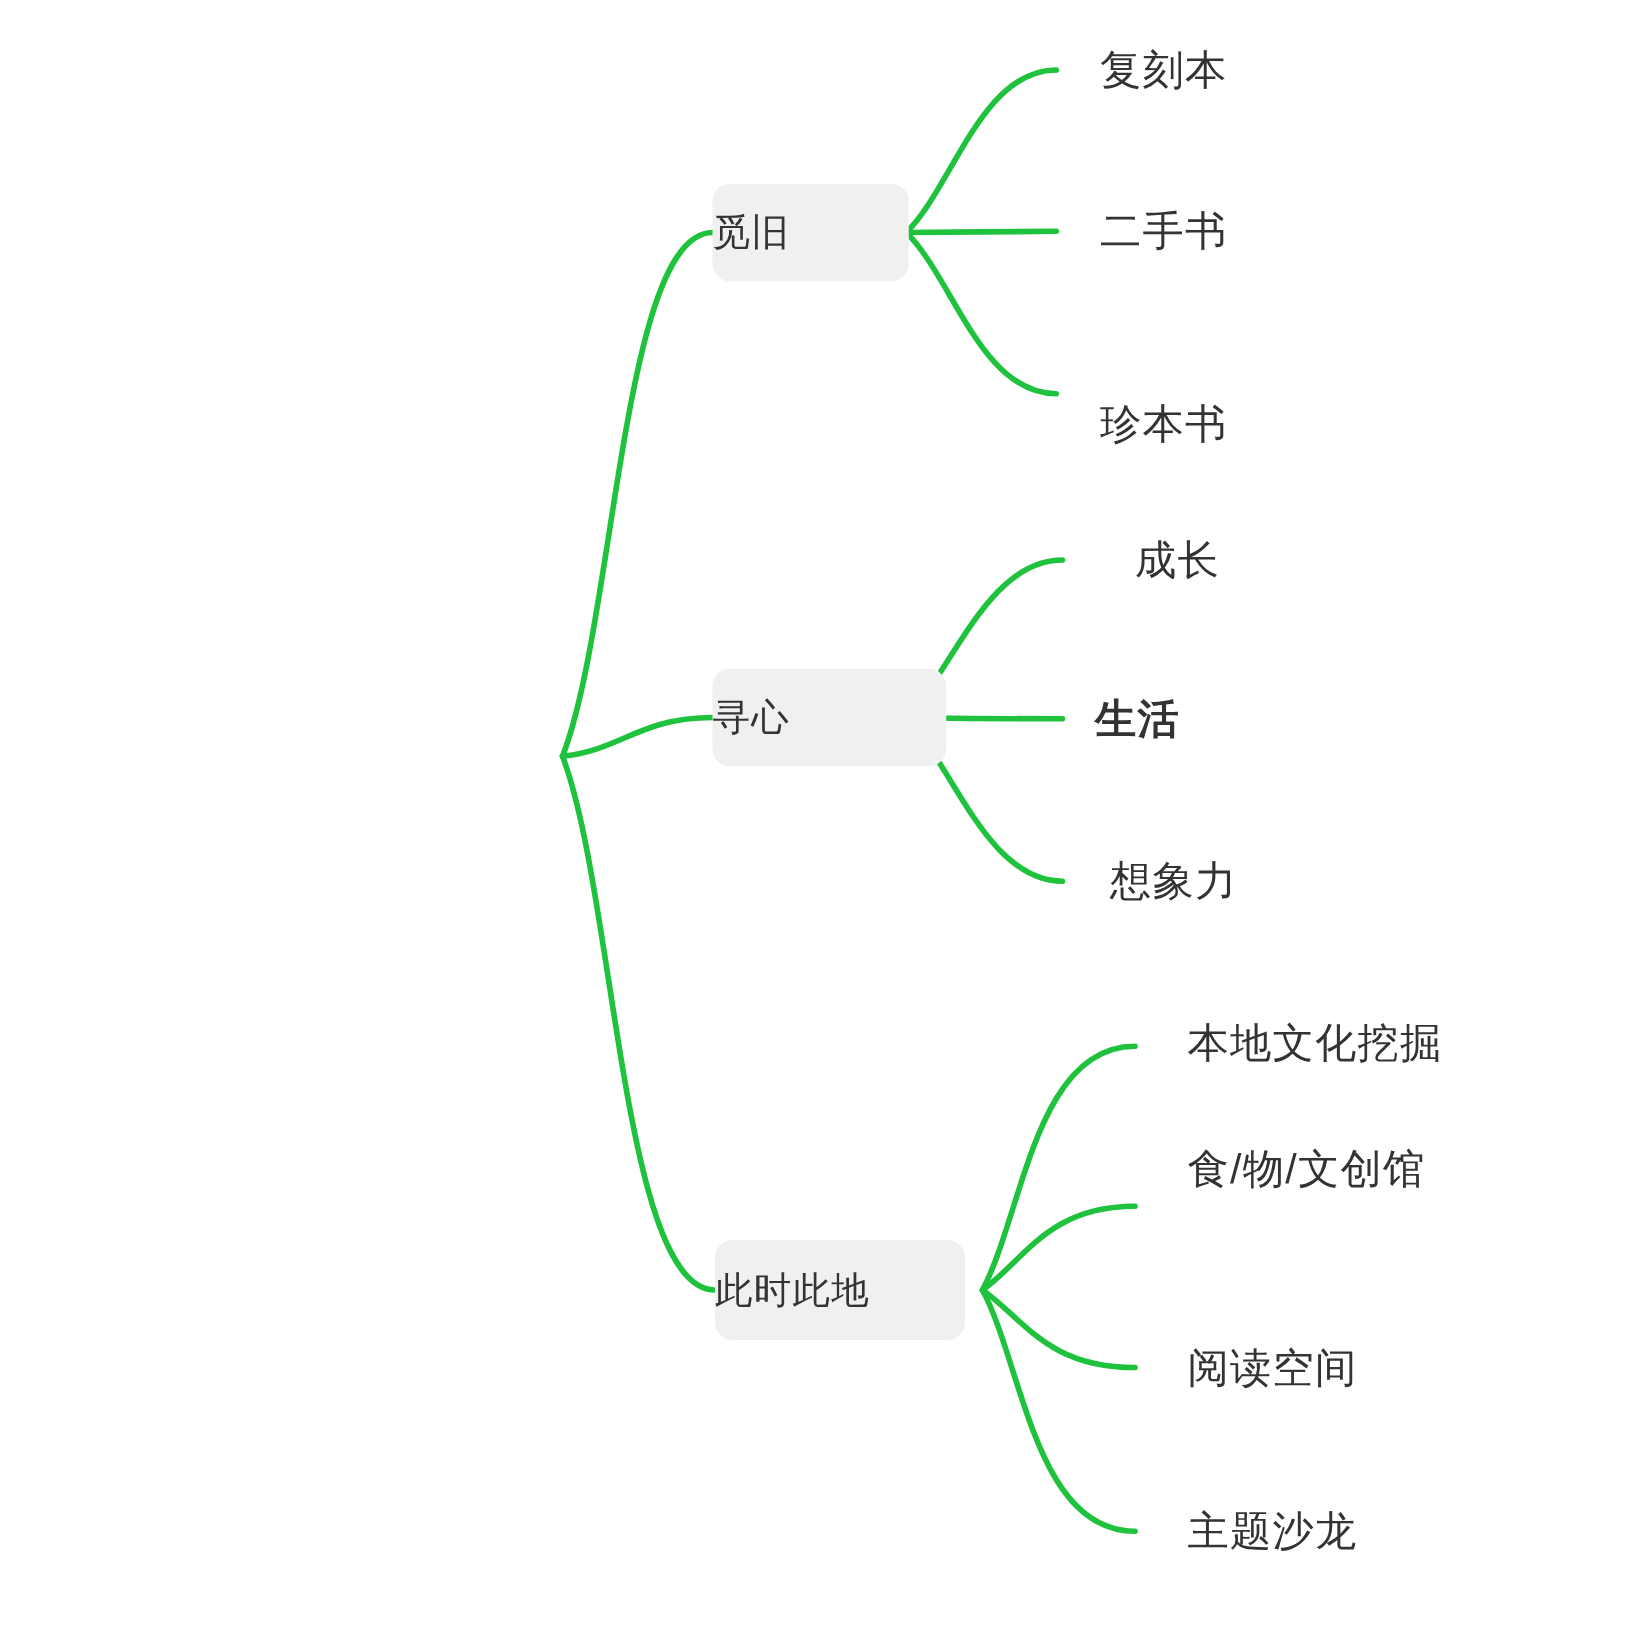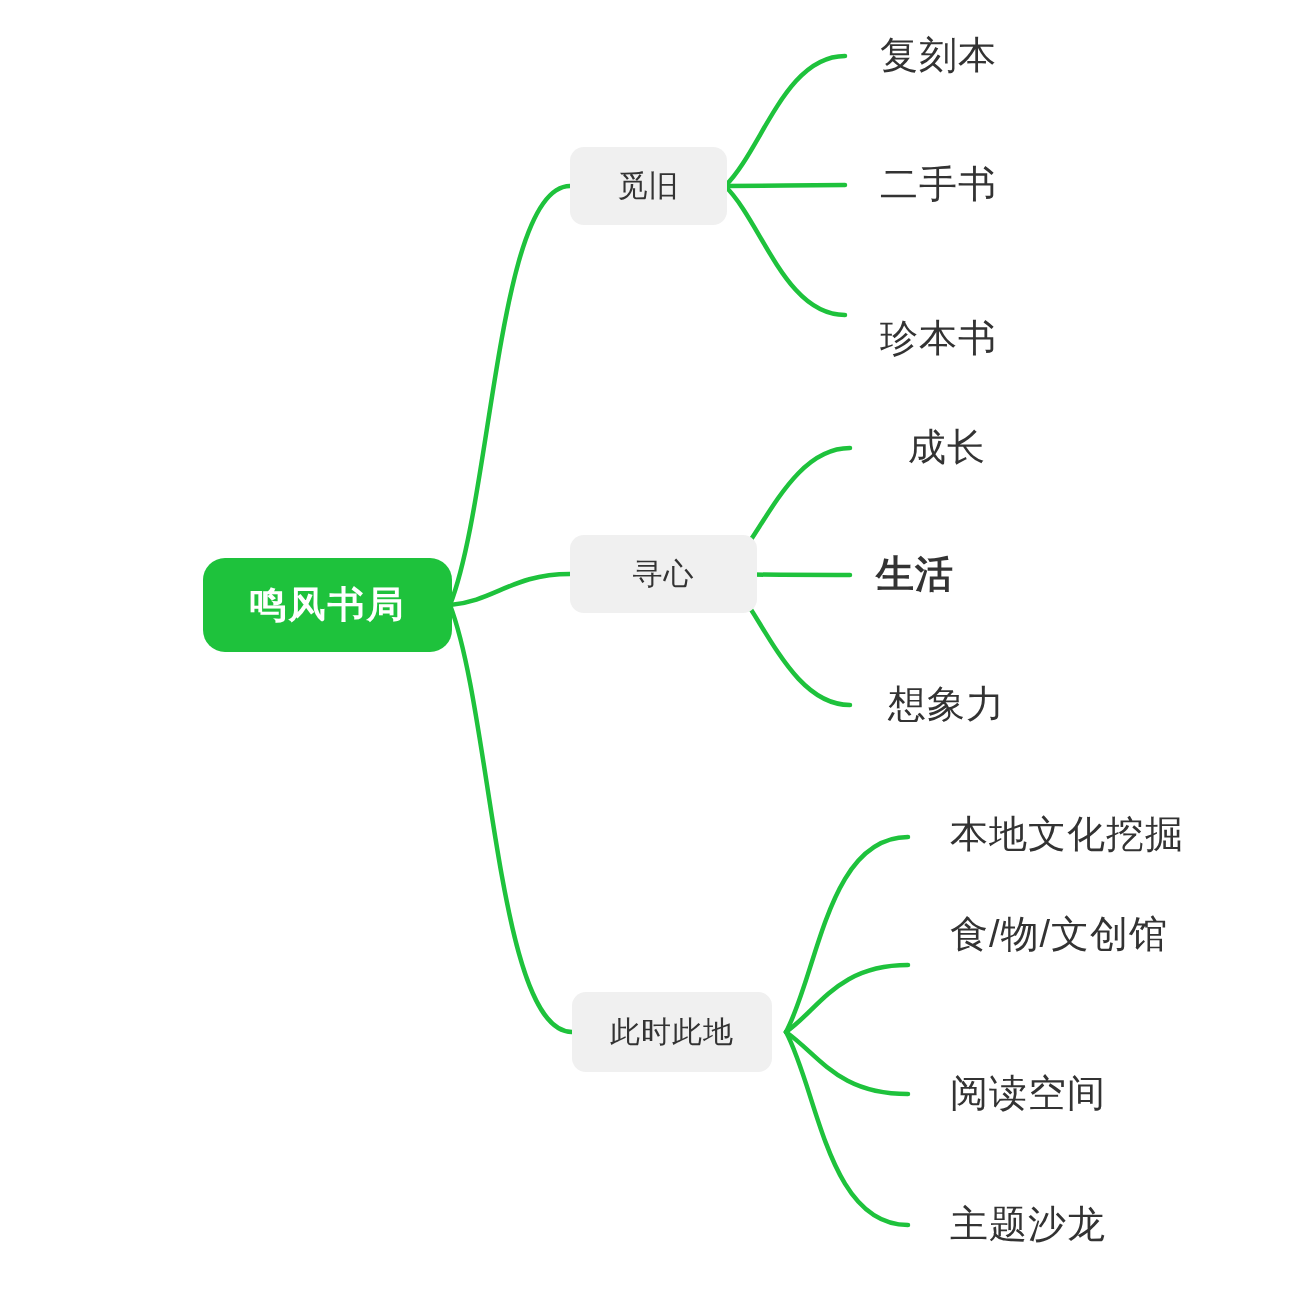--- a/index.html
+++ b/index.html
@@ -21,21 +21,21 @@
   }
   .edges{position:absolute;left:0;top:0;width:1300px;height:1300px;}
   .edge{
     fill:none;
     stroke:var(--accent);
     stroke-width:4.5;
     stroke-linecap:round;
   }
   .node{
     position:absolute;
-    display:flex;align-items:center;justify-content:center;
+    display:flex;align-items:center;
     white-space:nowrap;
   }
   .root{
     left:203px;top:558px;width:249px;height:94px;
     background:var(--accent);
     border-radius:22px;
     color:var(--root-text);
     font-size:37px;font-weight:bold;
     letter-spacing:2px;
   }
@@ -46,21 +46,21 @@
     font-size:30px;font-weight:400;
     letter-spacing:1px;
   }
   .b0{left:570px;top:147px;width:157px;height:78px;}
   .b1{left:570px;top:535px;width:187px;height:78px;}
   .b2{left:572px;top:992px;width:200px;height:80px;}
   .leaf{
     position:absolute;
     transform:translateY(-50%);
     color:var(--leaf-text);
-    font-size:38px;font-weight:400;
+    font-size:33px;font-weight:400;
     letter-spacing:1px;
     white-space:nowrap;
     line-height:1.2;
   }
   .l00{left:880px;top:56px;}
   .l01{left:880px;top:185px;}
   .l02{left:880px;top:315px;margin-top:24px;}
   .l10{left:888px;top:448px;margin-left:20px;}
   .l11{left:876px;top:575px;font-weight:bold;}
   .l12{left:888px;top:705px;}
@@ -87,23 +87,20 @@
     <path class="edge" d="M725,574 C762,537 790,448 850,448"></path>
     <path class="edge" d="M725,574 C765,575 810,575 850,575"></path>
     <path class="edge" d="M725,574 C762,612 790,705 850,705"></path>
 
     <path class="edge" d="M786,1032 C818,972 828,837 908,837"></path>
     <path class="edge" d="M786,1032 C820,1008 838,965 908,965"></path>
     <path class="edge" d="M786,1032 C820,1056 838,1094 908,1094"></path>
     <path class="edge" d="M786,1032 C818,1092 828,1225 908,1225"></path>
   </svg>
 
-  <div class="node root">
-    <span>鸣风书局</span>
-  </div>
 
   <div class="node branch b0">
     <span>觅旧</span>
   </div>
   <div class="node branch b1">
     <span>寻心</span>
   </div>
   <div class="node branch b2">
     <span>此时此地</span>
   </div>

